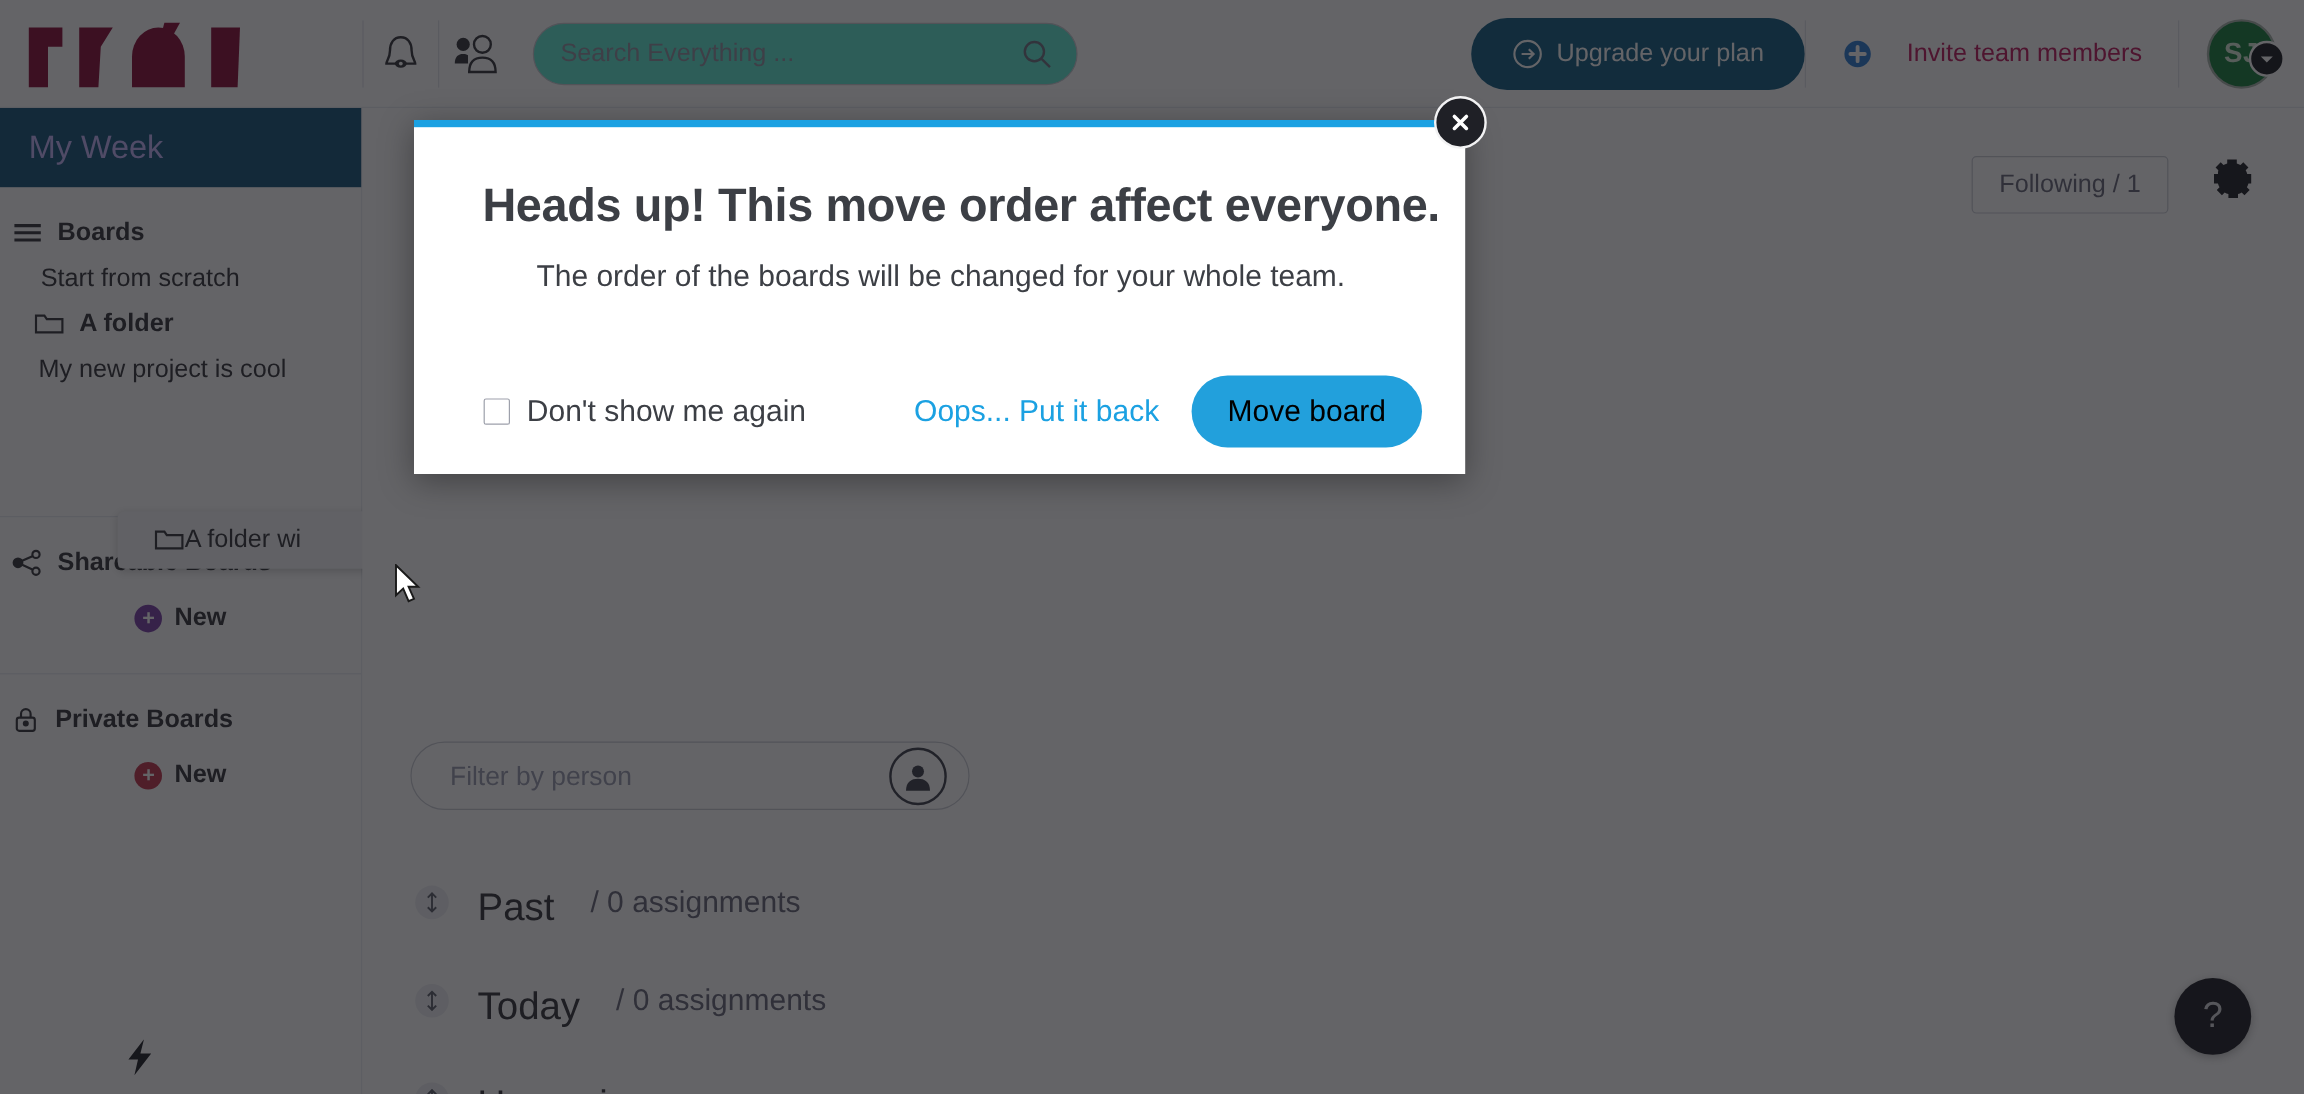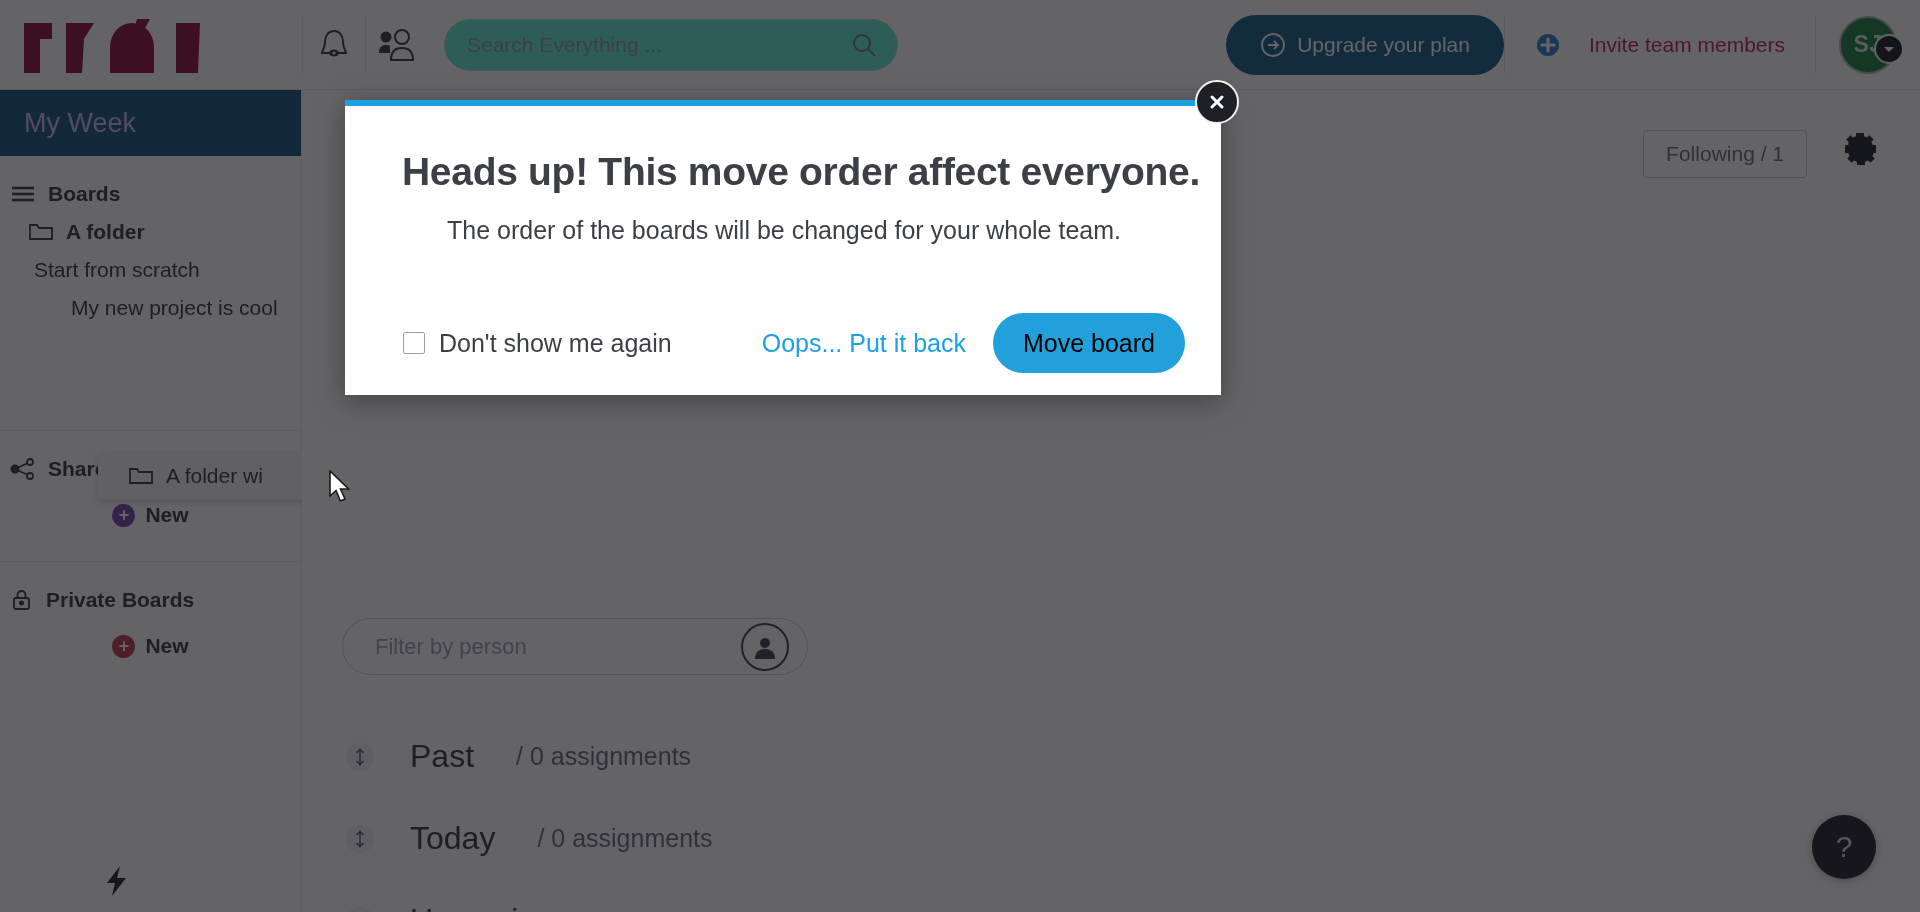--- a/index.html
+++ b/index.html
@@ -64,33 +64,33 @@
     height:66px; background:#14527a; color:#c4b5fd;
     display:flex; align-items:center; padding-left:24px;
     font-size:27px; cursor:pointer;
   }
   .side-section-head {
     display:flex; align-items:center; gap:12px; padding:26px 0 0 10px; cursor:pointer;
   }
   .side-section-title { font-size:21px; font-weight:bold; color:#323338; }
   .side-item { font-size:21px; color:#323338; padding:14px 0 0 34px; cursor:pointer; }
   .side-item.folder { display:flex; align-items:center; gap:12px; padding-left:28px; font-weight:bold; }
-  .side-item.sub { padding-left:71px; }
+  .side-item.sub { padding-left:32px; }
   .side-divider { height:1px; background:#e6e9ef; margin-top:28px; }
   .new-row { display:flex; align-items:center; justify-content:center; gap:10px;
              padding:22px 0 0 0; cursor:pointer; font-size:21px; font-weight:bold; color:#323338; }
   .plus-badge { width:23px; height:23px; border-radius:50%; display:flex; align-items:center; justify-content:center;
                 color:#fff; font-size:18px; line-height:1; font-weight:bold; }
   .bolt { position:absolute; left:104px; bottom:16px; cursor:pointer; }
 
   
   .drag-ghost {
-    position:absolute; left:98px; top:452px; width:260px; height:48px;
+    position:absolute; left:98px; top:426px; width:260px; height:48px;
     background:#f5f6f8; border-radius:6px; box-shadow:0 2px 7px rgba(0,0,0,.18);
-    display:flex; align-items:center; gap:12px; padding-left:30px;
+    display:flex; align-items:center; padding-left:30px;
     font-size:21px; color:#323338; white-space:nowrap; overflow:hidden;
   }
 
   
   .main { position:absolute; left:302px; top:90px; right:0; bottom:0; background:#ffffff; }
   .board-head { position:relative; height:120px; }
   .following-pill {
     position:absolute; right:113px; top:40px; height:48px; padding:0 22px;
     border:1px solid #c9ccd4; border-radius:4px; display:flex; align-items:center;
     font-size:21px; color:#676879; cursor:pointer; background:#fff;
@@ -100,21 +100,21 @@
     position:absolute; left:40px; top:528px; width:466px; height:57px;
     border:1px solid #c9ccd4; border-radius:29px; background:#fff;
     display:flex; align-items:center; padding:0 18px 0 32px;
   }
   .filter-input { flex:1; border:none; outline:none; background:transparent;
                   font-size:22px; color:#c2410c; font-family:"Liberation Sans", sans-serif; }
   .filter-input::placeholder { color:#9a9db0; }
   .filter-avatar { width:48px; height:48px; border-radius:50%; background:#fff;
                    border:2px solid #3c3f4a; display:flex; align-items:center; justify-content:center; cursor:pointer; }
 
-  .group-row { position:absolute; left:0; display:flex; align-items:center; gap:36px; padding-left:4px; }
+  .group-row { position:absolute; left:0; display:flex; align-items:flex-start; gap:24px; padding-left:4px; }
   .group-toggle { width:28px; height:28px; border-radius:50%; background:#eceef2;
                   display:flex; align-items:center; justify-content:center; cursor:pointer; }
   .group-title { font-size:32px; color:#323338; }
   .group-count { font-size:25px; color:#676879; margin-left:6px; }
 
   .help-fab {
     position:absolute; right:44px; bottom:33px; width:64px; height:64px; border-radius:50%;
     background:#1c1d23; color:#d6d7dc; font-size:30px;
     display:flex; align-items:center; justify-content:center; cursor:pointer;
     box-shadow:0 2px 8px rgba(0,0,0,.28);
@@ -235,28 +235,28 @@
 
       <div class="my-week">My Week</div>
 
       <div class="side-section-head">
         <svg width="26" height="18" viewBox="0 0 26 18" stroke="#323338" stroke-width="2.6">
           <path d="M2 3 H24 M2 9 H24 M2 15 H24"></path>
         </svg>
         <span class="side-section-title">Boards</span>
       </div>
 
+      <div class="side-item">Start from scratch</div>
+
       <div class="side-item folder">
         <svg width="26" height="20" viewBox="0 0 26 20" fill="none" stroke="#323338" stroke-width="1.8">
           <path d="M2 17 L2 3 L9 3 L11 6 L24 6 L24 17 Z"></path>
         </svg>
         <span>A folder</span>
       </div>
-
-      <div class="side-item">Start from scratch</div>
 
       <div class="side-item sub">My new project is cool</div>
 
       <div class="side-divider" style="margin-top:110px"></div>
 
       <div class="side-section-head">
         <svg width="26" height="24" viewBox="0 0 26 24" fill="none" stroke="#323338" stroke-width="1.8">
           <circle cx="20" cy="5" r="3"></circle>
             <circle cx="20" cy="19" r="3"></circle>
             <circle cx="5" cy="12" r="3.6" fill="#323338"></circle>

